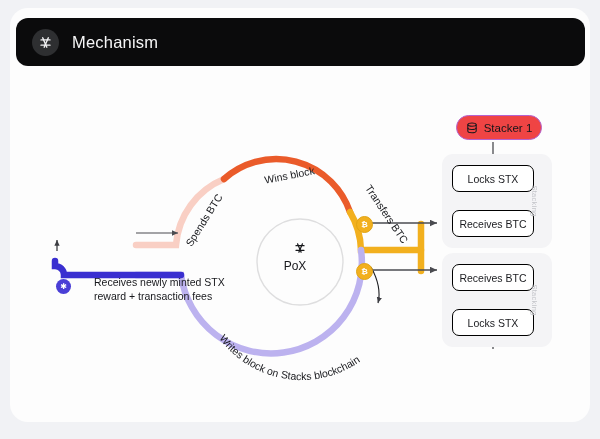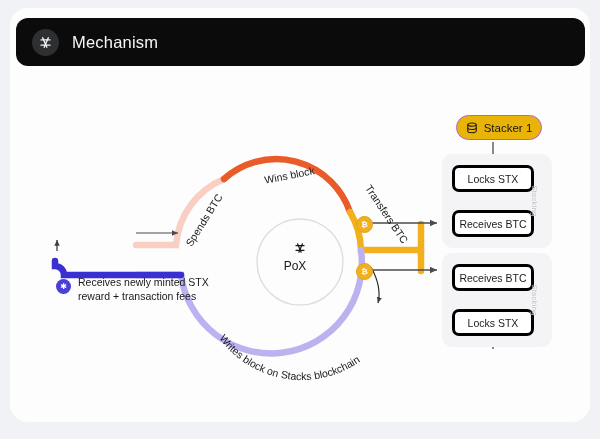--- a/index.html
+++ b/index.html
@@ -38,42 +38,42 @@
   .canvas{
     position:absolute;left:16px;top:75px;width:569px;height:340px;
     background:#fdfdfd;border-radius:12px;overflow:hidden;
   }
   .canvas svg.flow{position:absolute;left:0;top:0;}
 
   
   .pill{
     position:absolute;box-sizing:border-box;
     display:flex;align-items:center;justify-content:center;gap:6px;
-    border-radius:999px;background:#eab308;
+    border-radius:999px;background:#ef4444;
     font-size:11.5px;color:#15161a;white-space:nowrap;
   }
   .pill svg{display:block;flex:0 0 auto;}
   .pill-miner{
     left:44px;top:137px;width:72px;height:25px;
     border:1.6px solid #ec7354;
   }
   .pill-stacker1{left:440px;top:40px;width:86px;height:25px;border:1.6px solid #b462cf;}
   .pill-stacker2{left:440px;top:276px;width:86px;height:25px;border:1.6px solid #b462cf;}
 
   
   .group{
     position:absolute;box-sizing:border-box;
     background:#f4f4f6;border-radius:11px;
   }
   .group-top{left:426px;top:79px;width:110px;height:94px;}
   .group-bot{left:426px;top:178px;width:110px;height:94px;}
   .step{
     position:absolute;box-sizing:border-box;
     width:82px;height:27px;left:10px;
-    background:#fff;border:3px solid #000000;border-radius:7px;
+    background:#fff;border:1px solid #000000;border-radius:7px;
     display:flex;align-items:center;justify-content:center;
     font-size:10.5px;color:#1a1b1f;white-space:nowrap;
   }
   .step-a{top:11px;}
   .step-b{top:56px;}
   .rot-label{
     position:absolute;right:2px;top:50%;
     transform:translateY(-50%) rotate(90deg);
     transform-origin:center;
     font-size:7.5px;color:#c3c4c9;letter-spacing:.3px;
@@ -85,21 +85,21 @@
     display:flex;align-items:center;justify-content:center;
     font-size:8px;font-weight:bold;color:#fff;
   }
   .badge-btc{width:15px;height:15px;background:#f2b01e;border:1px solid #e0a414;}
   .badge-btc1{left:340px;top:141px;}
   .badge-btc2{left:340px;top:188px;}
   .badge-stx{width:15px;height:15px;background:#4a3fd6;left:40px;top:204px;}
 
   
   .note{
-    position:absolute;left:62px;top:200px;width:190px;
+    position:absolute;left:78px;top:200px;width:190px;
     font-size:10.5px;line-height:1.35;color:#17181c;
   }
   .arc-label{
     position:absolute;font-size:10.5px;color:#17181c;white-space:nowrap;
     transform-origin:center;
   }
   .lbl-spends{left:158px;top:139px;transform:rotate(-58deg);}
   .lbl-wins{left:248px;top:94px;transform:rotate(-11deg);}
   .lbl-transfers{left:337px;top:133px;transform:rotate(56deg);}
   .center-word{

